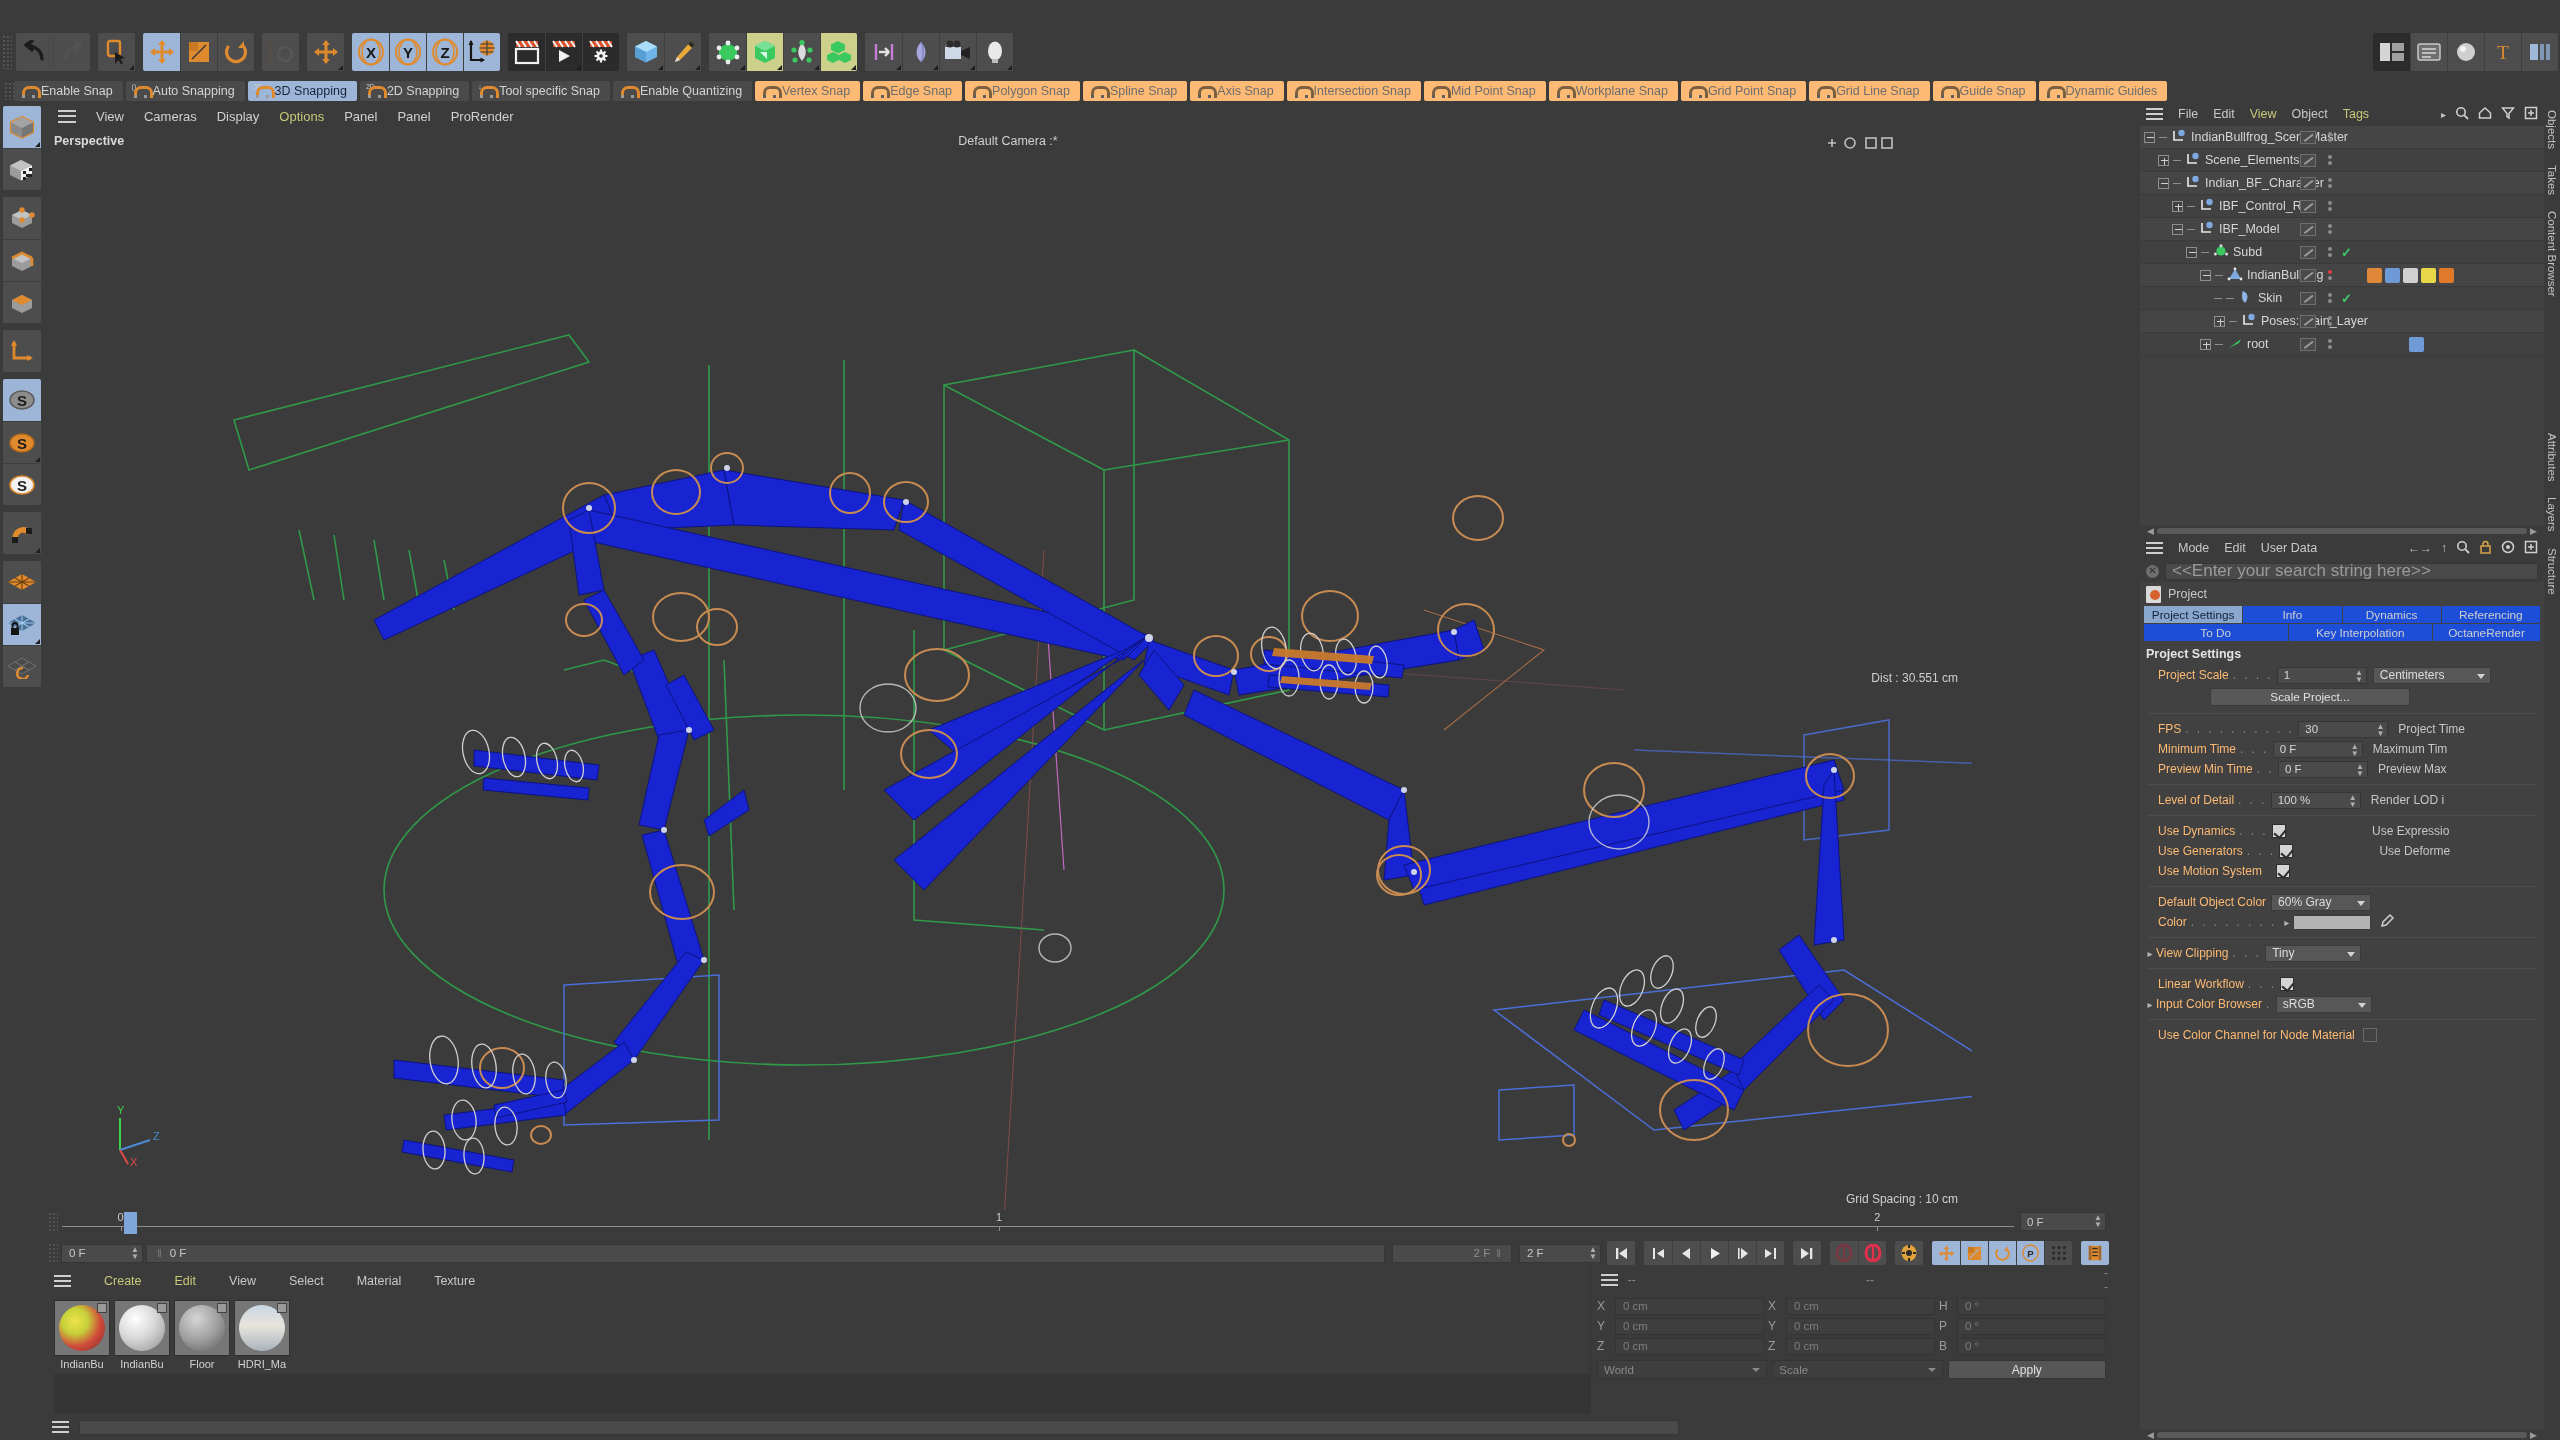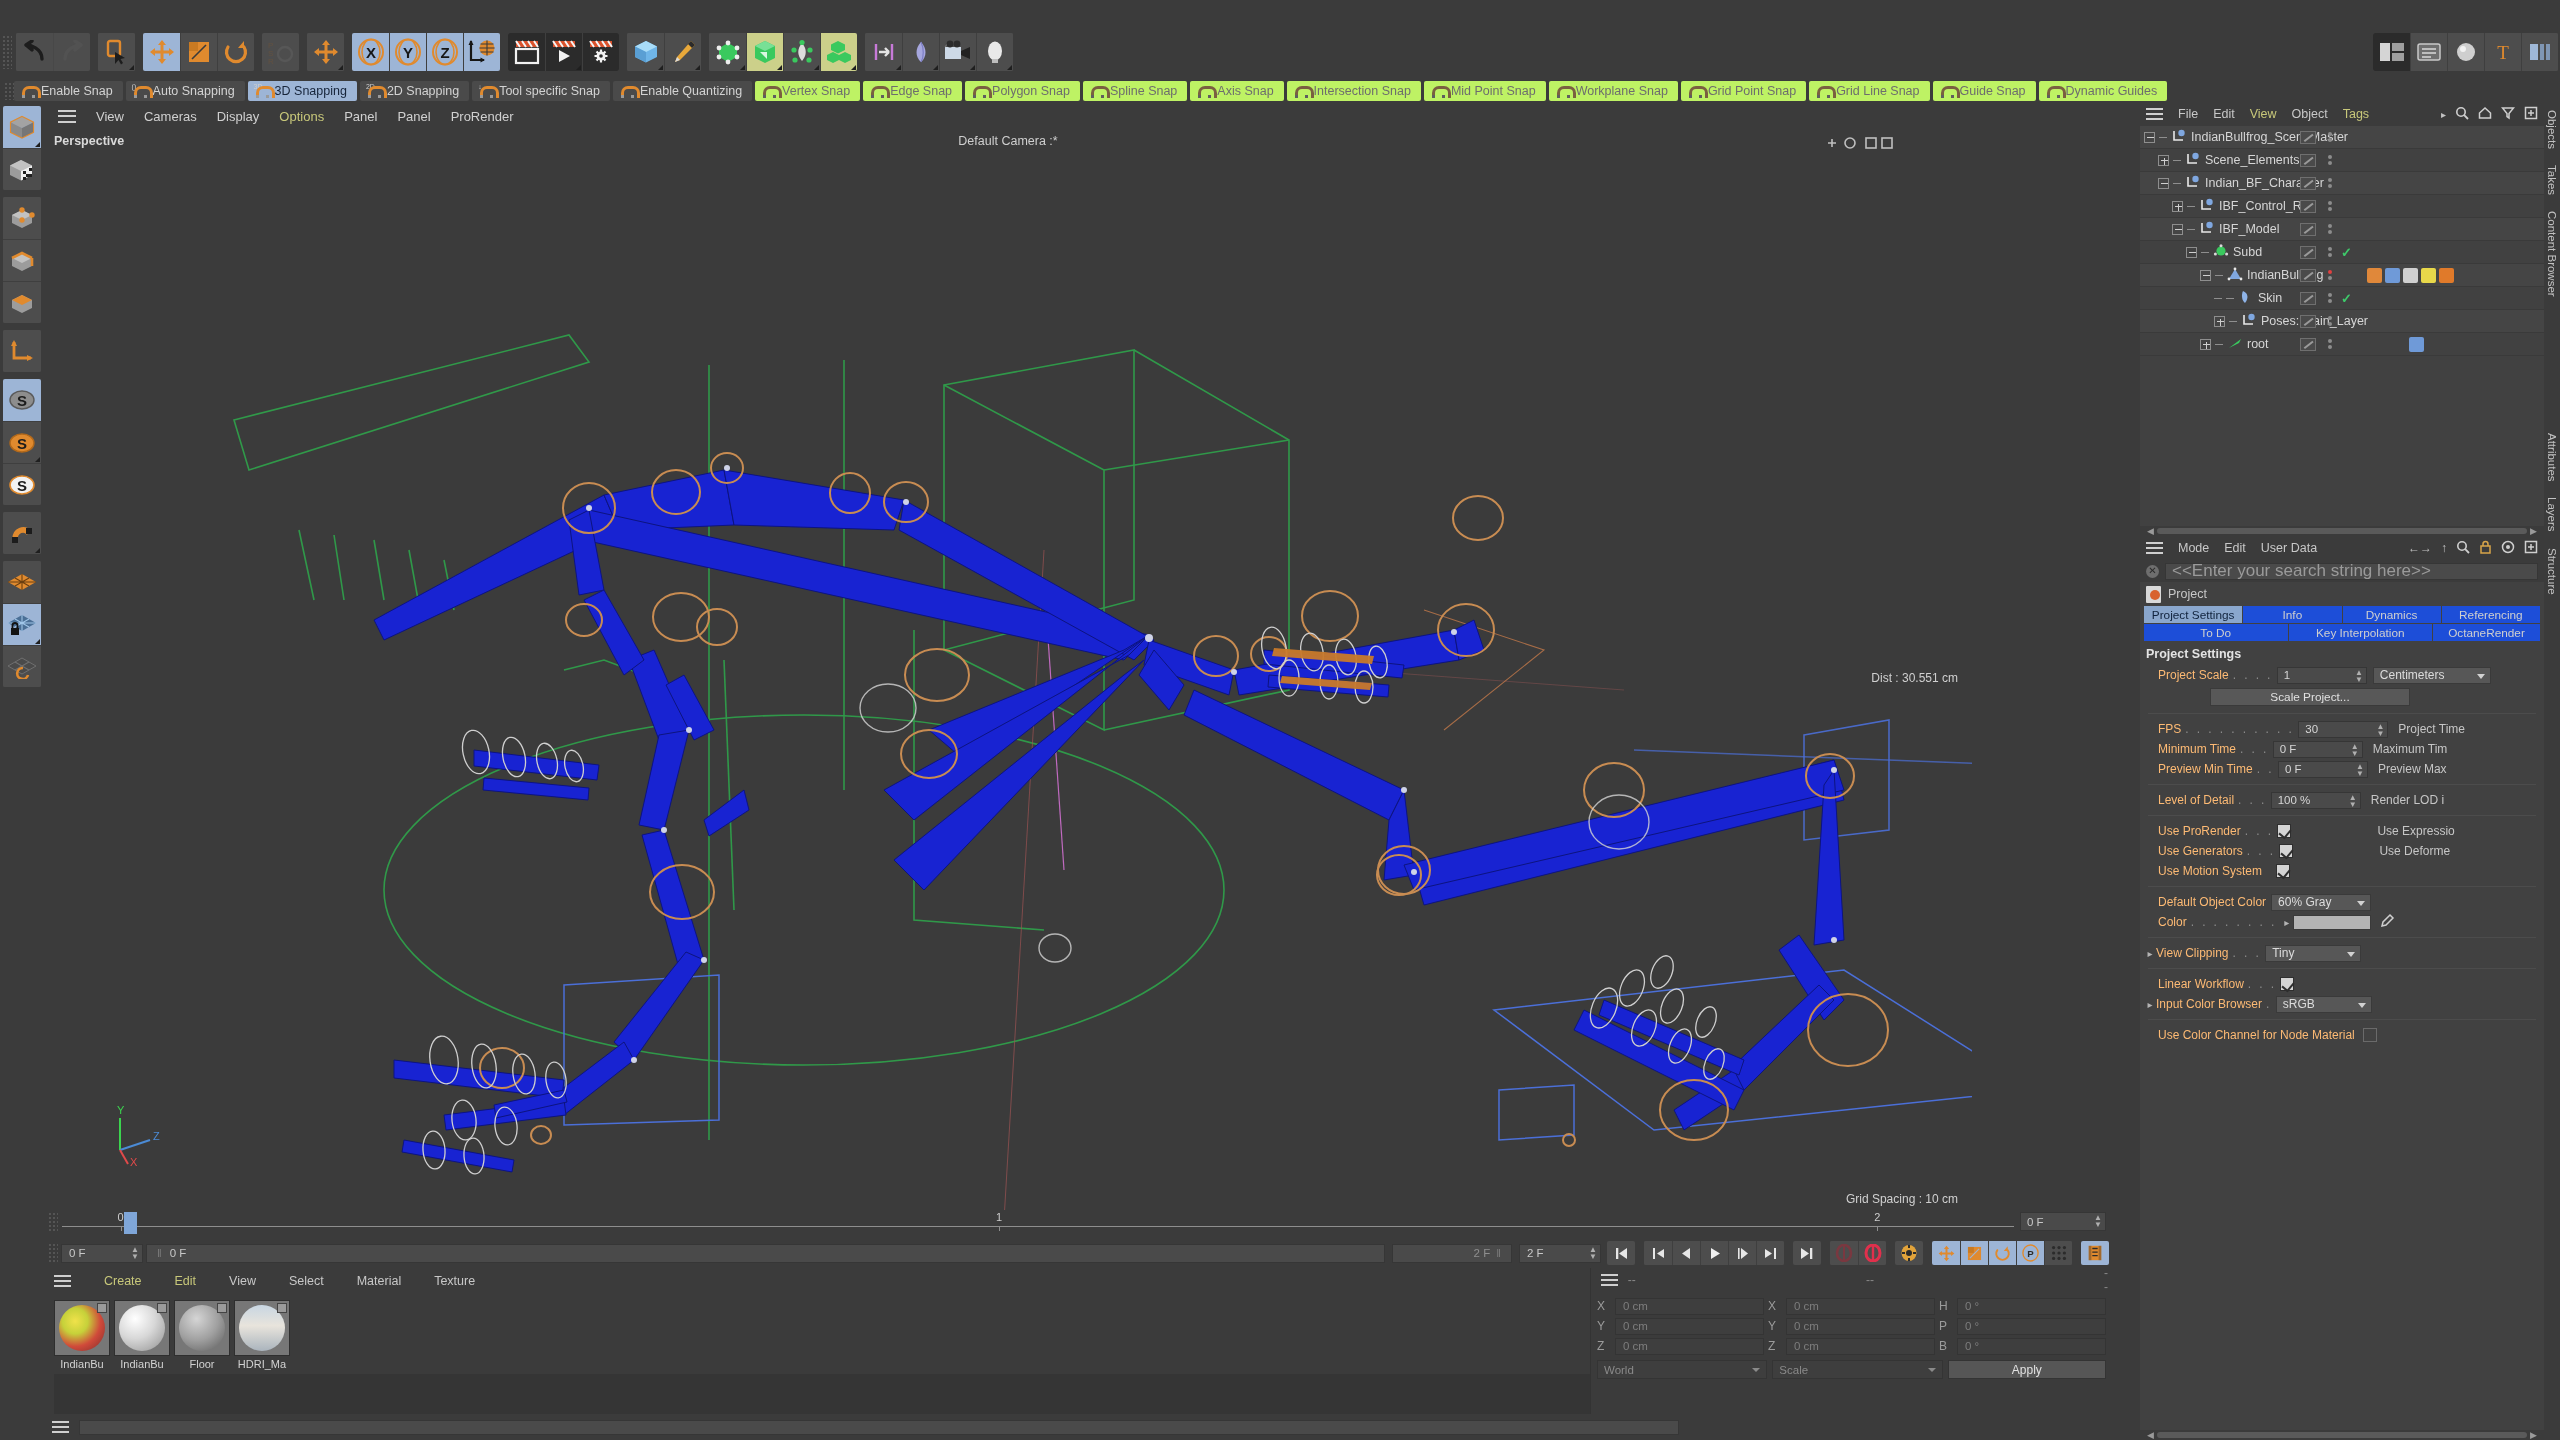--- a/index.html
+++ b/index.html
@@ -42,21 +42,21 @@
   .snapbar{
     height:22px;background:#3b3b3b;display:flex;align-items:center;
     padding-left:4px;gap:0;font-size:12.5px;
   }
   .snapitem{
     height:20px;display:flex;align-items:center;gap:5px;
     padding:0 10px 0 6px;background:#4a4a4a;margin-right:3px;border-radius:2px;
     white-space:nowrap;color:#d3d3d3;cursor:pointer;
   }
   .snapitem.sel{background:#9db5d6;color:#16243a;}
-  .snapitem.off{background:#bef264;color:#6d6d6d;}
+  .snapitem.off{background:#fdba74;color:#6d6d6d;}
   .snapitem .sicon{width:16px;height:14px;display:inline-block;position:relative;}
 
   
   .magnet{width:13px;height:12px;position:relative;display:inline-block;}
   .magnet::before{content:"";position:absolute;left:0;top:0;width:13px;height:9px;
     border:3px solid #e08a2e;border-bottom:none;border-radius:7px 7px 0 0;}
   .magnet::after{content:"";position:absolute;left:0;bottom:0;width:3px;height:3px;
     background:#9a9a9a;box-shadow:10px 0 0 #9a9a9a;}
   .snapitem.off .magnet::before{border-color:#7a6040;}
   .snapitem.off .magnet::after{background:#5e5e5e;box-shadow:10px 0 0 #5e5e5e;}
@@ -1523,21 +1523,21 @@
           <span class="dots">. . .</span>
           <span class="num">
             <span>100 %</span>
             <span class="spin">▲<br>▼</span>
           </span>
           <span class="rlabel">Render LOD i</span>
         </div>
         <div class="divider"></div>
 
         <div class="prow">
-          <span class="plabel">Use ProRender</span>
+          <span class="plabel">Use Dynamics</span>
           <span class="dots">. . .</span>
           <span class="cbox on"></span>
           <span class="rlabel" style="margin-left:86px;">Use Expressio</span>
         </div>
         <div class="prow">
           <span class="plabel">Use Generators</span>
           <span class="dots">. . .</span>
           <span class="cbox on"></span>
           <span class="rlabel" style="margin-left:86px;">Use Deforme</span>
         </div>

